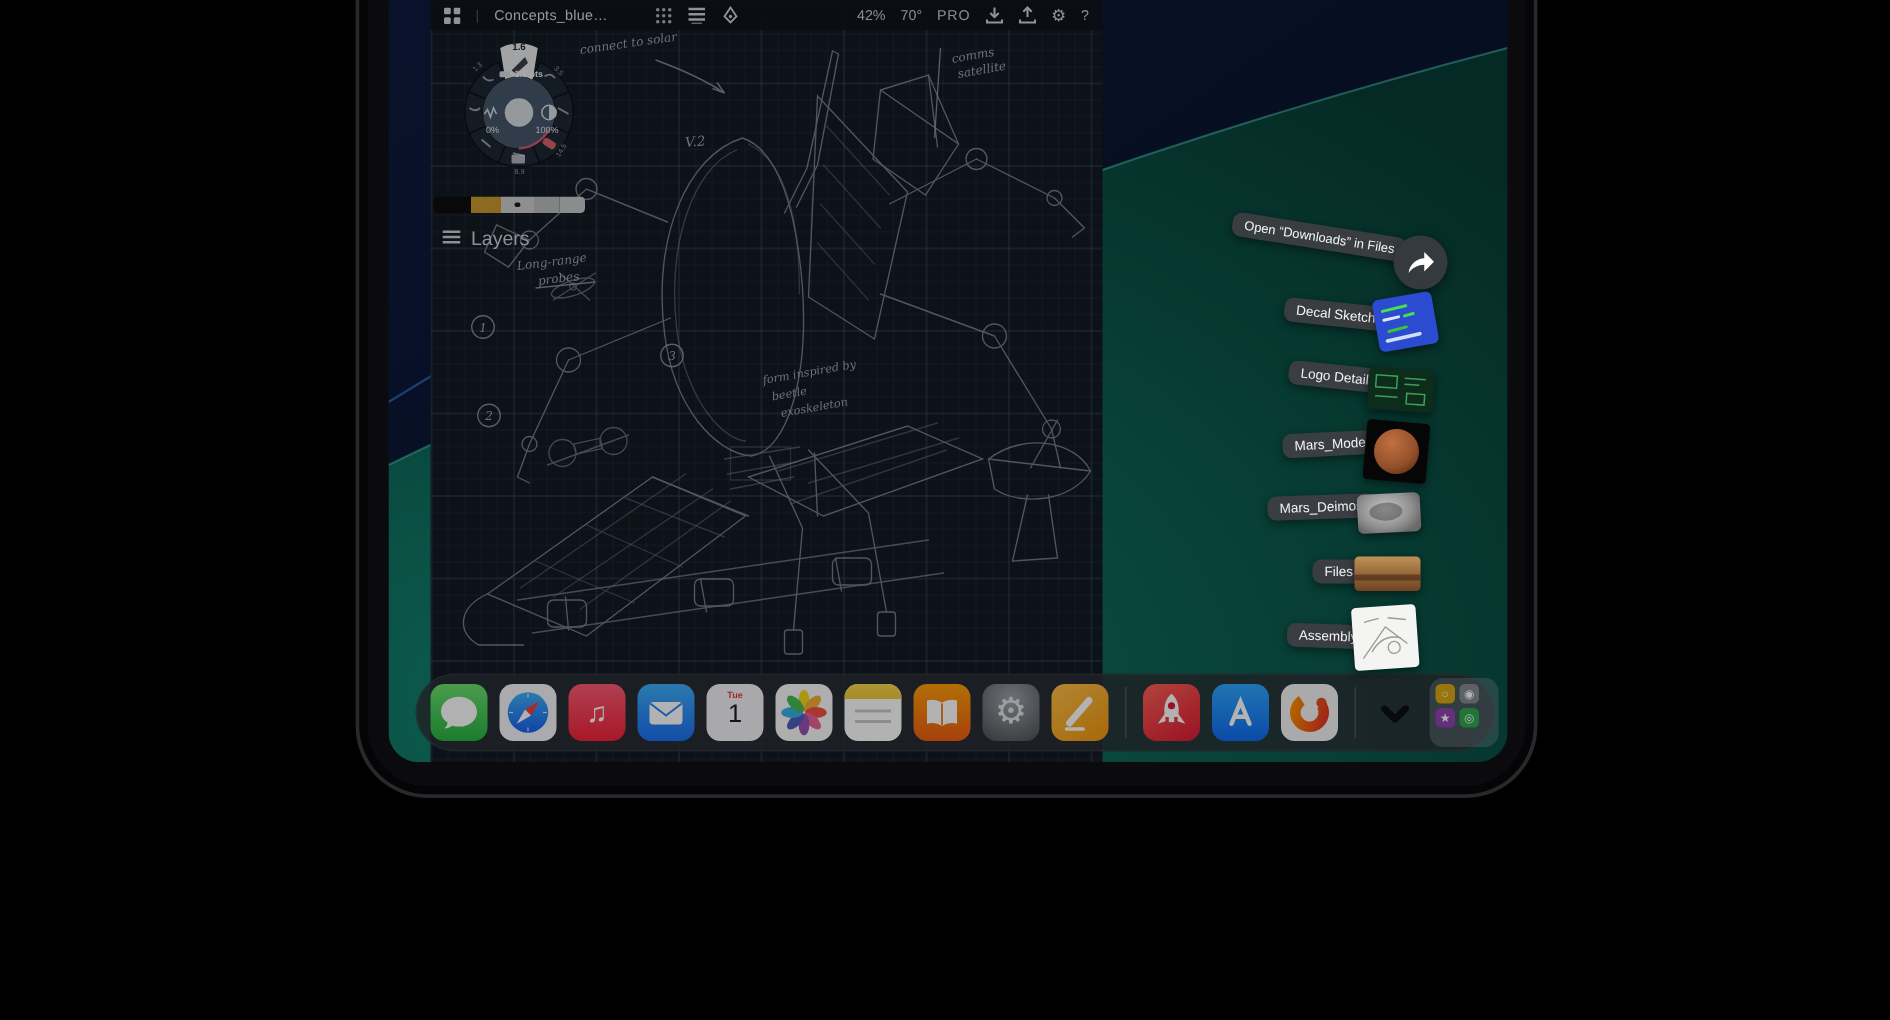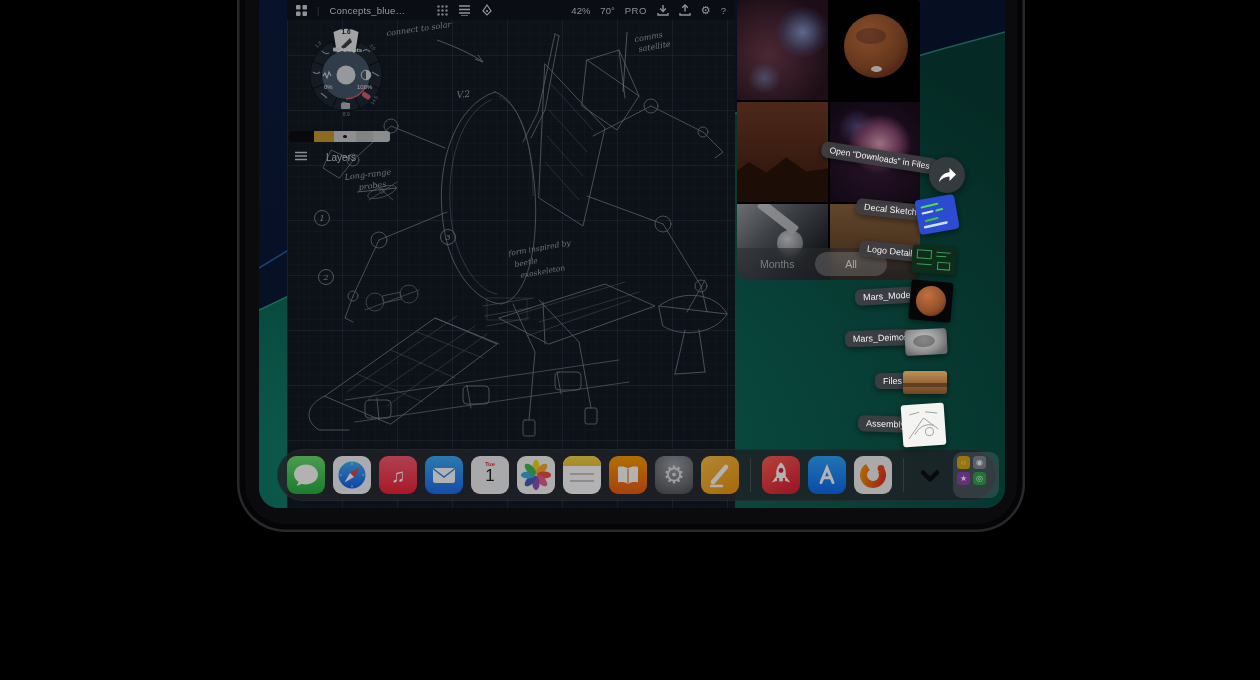--- a/index.html
+++ b/index.html
@@ -36,22 +36,22 @@
   .cbar .sep{color:#4a525c;}
   .cbar .sp{flex:1;}
   .cbar svg{display:block;}
   .cnum{color:#c6ccd3;}
   .sketch{position:absolute;left:0;top:0;z-index:11;}
 
   .wheelwrap{position:absolute;left:13px;top:23px;width:92px;height:96px;z-index:13;}
   .swatch{position:absolute;left:2px;top:131px;width:101px;height:11px;display:flex;
           border-radius:3px;overflow:hidden;z-index:13;}
   .swatch div{height:100%;}
-  .layersrow{position:absolute;left:8px;top:151px;display:flex;align-items:center;gap:19px;
-             color:#c9ced5;font-size:10px;z-index:13;}
+  .layersrow{position:absolute;left:8px;top:151px;display:flex;align-items:center;gap:7px;
+             color:#c9ced5;font-size:13px;z-index:13;}
 
   
   .photos{position:absolute;left:478px;top:0;width:183px;height:280px;z-index:20;background:#000;
           border-radius:4px 4px 12px 12px;overflow:hidden;}
   .pgrid{position:absolute;inset:0;display:grid;grid-template-columns:1fr 1fr;
          grid-template-rows:100px 100px 78px;gap:2px;}
   .ptile{position:relative;overflow:hidden;}
   .pbar{position:absolute;left:0;bottom:0;width:100%;height:32px;z-index:5;
         background:rgba(58,62,68,.55);backdrop-filter:blur(5px);
         display:flex;align-items:center;}
@@ -360,55 +360,20 @@
                 <line x1="0" y1="1.5" x2="12" y2="1.5"></line>
                 <line x1="0" y1="5" x2="12" y2="5"></line>
                 <line x1="0" y1="8.5" x2="12" y2="8.5"></line>
               </g>
             </svg>
         </span>
         <span>Layers</span>
       </div>
     </div>
 
-    <div class="photos">
-      <div class="pgrid">
-        <div class="ptile" style="background:
-               radial-gradient(40% 35% at 72% 32%, rgba(150,180,240,.8), rgba(90,120,200,.25) 55%, transparent 75%),
-               radial-gradient(26% 22% at 30% 78%, rgba(130,170,230,.5), transparent 70%),
-               radial-gradient(90% 85% at 35% 55%, #6b3a4a, #2a1420 75%), #180c12;"></div>
-        <div class="ptile" style="background:#020202;">
-          <div class="abs" style="left:14px;top:14px;width:64px;height:64px;border-radius:50%;
-               background:radial-gradient(circle at 38% 32%, #c1703f, #94502a 55%, #5e2c16 88%, #40190c);"></div>
-          <div class="abs" style="left:41px;top:66px;width:11px;height:6px;border-radius:50%;background:rgba(255,255,255,.85);"></div>
-          <div class="abs" style="left:26px;top:28px;width:30px;height:16px;border-radius:50%;background:rgba(60,30,40,.35);"></div>
-        </div>
-        <div class="ptile" style="background:linear-gradient(180deg,#6e3a26 0%,#5a2d1c 45%,#38190e 100%);">
-          <div class="abs" style="left:-8px;top:42px;width:110px;height:60px;background:#2a130b;
-               clip-path:polygon(0 55%, 18% 30%, 34% 48%, 52% 22%, 70% 46%, 100% 38%, 100% 100%, 0 100%);"></div>
-        </div>
-        <div class="ptile" style="background:
-               radial-gradient(45% 38% at 55% 42%, #e0a0b8, #8a4a72 48%, transparent 78%),
-               radial-gradient(30% 25% at 30% 25%, rgba(120,130,220,.5), transparent 70%),
-               radial-gradient(95% 90% at 50% 55%, #3a1c3a, #140a18 85%), #0e0710;"></div>
-        <div class="ptile" style="background:linear-gradient(135deg,#9aa0a6 0%,#5a5f66 35%,#23262b 75%,#0f1113);">
-          <div class="abs" style="left:18px;top:8px;width:46px;height:10px;background:#d4d7da;opacity:.8;transform:rotate(38deg);border-radius:2px;"></div>
-          <div class="abs" style="left:40px;top:26px;width:26px;height:26px;border-radius:50%;background:radial-gradient(circle at 40% 35%,#e8eaec,#8a8f95 80%);opacity:.85;"></div>
-        </div>
-        <div class="ptile" style="background:linear-gradient(180deg,#8a6540 0%,#6e4a2c 55%,#4a2f1c 100%);">
-          <div class="abs" style="left:0;top:48px;width:100px;height:30px;background:#3a2312;
-               clip-path:polygon(0 40%, 22% 55%, 40% 35%, 62% 58%, 82% 44%, 100% 60%, 100% 100%, 0 100%);"></div>
-        </div>
-      </div>
-
-      <div class="pbar">
-        <span class="seg-months">Months</span>
-        <span class="seg-all">All</span>
-      </div>
-    </div>
 
     <div class="dock">
       <div class="dk" style="background:linear-gradient(180deg,#6ce06f,#27b341);">
         <svg width="38" height="38">
             <path d="M19,8.5 c-6.9,0 -12,4.3 -12,9.7 c0,3.1 1.7,5.8 4.4,7.5 c-0.1,1.5 -0.9,2.9 -2.1,3.9 c1.9,0 3.8,-0.7 5.2,-1.8 c1.4,0.4 2.9,0.6 4.5,0.6 c6.9,0 12,-4.4 12,-9.8 S25.9,8.5 19,8.5 Z" fill="#fff"></path>
           </svg>
       </div>
       <div class="dk" style="background:#f2f5f9;">
         <svg width="38" height="38">
           <defs>

